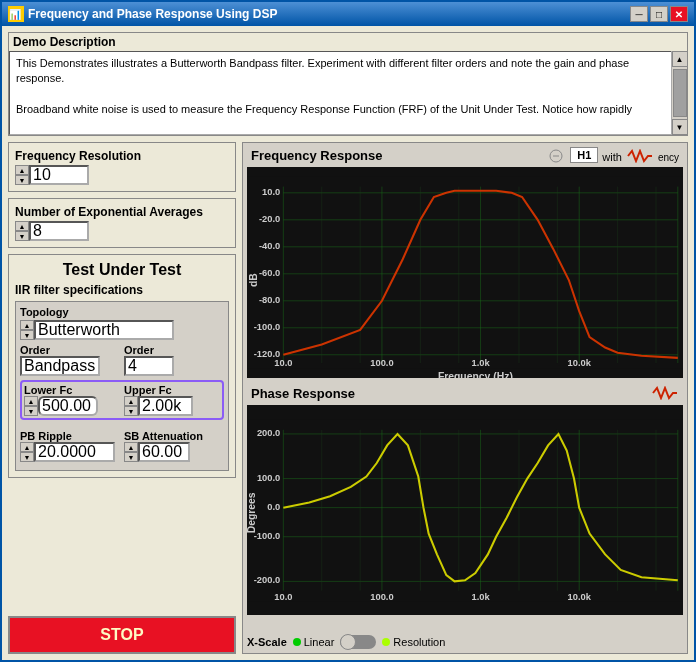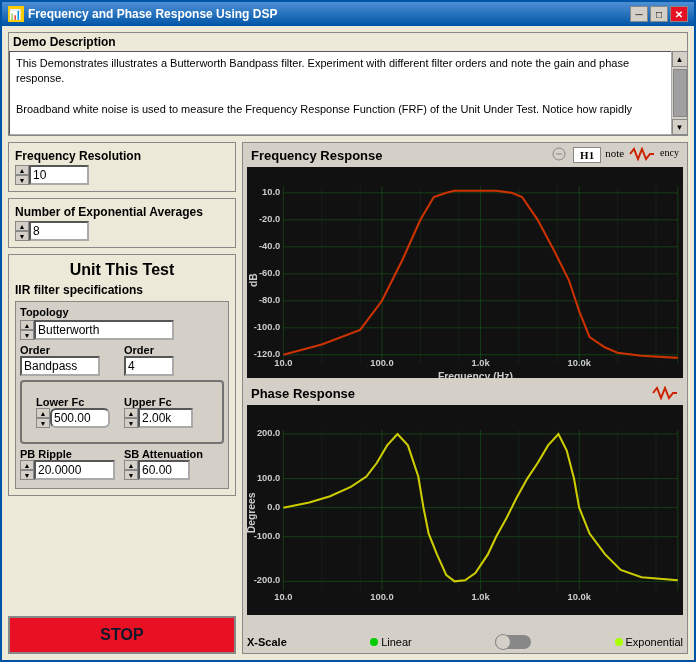--- a/index.html
+++ b/index.html
@@ -162,21 +162,21 @@
       align-items: center;
       justify-content: center;
       font-size: 7px;
       cursor: pointer;
     }
     .text-input {
       height: 20px;
       border: 2px inset #aaa;
       background: white;
       padding: 0 2px;
-      font-size: 12px;
+      font-size: 16px;
       width: 60px;
     }
     .unit-under-test {
       border: 1px solid #888;
       background: #ece9d8;
       padding: 6px;
     }
     .uut-title {
       font-size: 16px;
       font-weight: bold;
@@ -202,30 +202,30 @@
       display: grid;
       grid-template-columns: 1fr 1fr;
       gap: 4px;
       margin-bottom: 4px;
     }
     .col-label {
       font-weight: bold;
       font-size: 11px;
     }
     .highlighted-box {
-      border: 2px solid #737373;
+      border: 2px solid #8b5cf6;
       border-radius: 4px;
-      padding: 14px;
+      padding: 2px;
       display: grid;
       grid-template-columns: 1fr 1fr;
       gap: 4px;
     }
     .stop-btn {
       background: #e81123;
-      color: #0f172a;
+      color: #fef9c3;
       font-size: 16px;
       font-weight: bold;
       border: 2px solid #888;
       padding: 8px 0;
       text-align: center;
       cursor: pointer;
       width: 100%;
       margin-top: auto;
     }
     .mode-btn {
@@ -235,22 +235,22 @@
       font-size: 11px;
       cursor: pointer;
     }
     .mode-active {
       background: white;
       font-weight: bold;
     }
     .xscale-row {
       display: flex;
       align-items: center;
-      justify-content: space-between;
-      gap: 14px;
+      justify-content: flex-start;
+      gap: 6px;
       margin-top: 16px;
     }
     .xscale-label {
       font-size: 11px;
       font-weight: bold;
     }
     .xscale-item {
       display: flex;
       align-items: center;
       gap: 3px;
@@ -348,21 +348,21 @@
           <div class="input-with-spin">
             <div class="spin-arrows">
               <div class="spin-up">▲</div>
               <div class="spin-down">▼</div>
             </div>
             <input class="text-input" type="text" value="8" style="">
           </div>
         </div>
 
         <div class="unit-under-test">
-          <div class="uut-title">Unit This Test</div>
+          <div class="uut-title">Test Under Test</div>
           <div class="iir-label">IIR filter specifications</div>
           <div class="iir-box">
 
             <div class="sublabel">Topology</div>
             <div class="input-with-spin" style="margin-bottom:4px;">
               <div class="spin-arrows">
                 <div class="spin-up">▲</div>
                 <div class="spin-down">▼</div>
               </div>
               <input class="text-input" type="text" style="width: 140px;" value="Butterworth">
@@ -395,21 +395,21 @@
                 <div class="input-with-spin">
                   <div class="spin-arrows">
                     <div class="spin-up">▲</div>
                     <div class="spin-down">▼</div>
                   </div>
                   <input class="text-input" type="text" style="width: 55px;" value="2.00k">
                 </div>
               </div>
             </div>
 
-            <div class="two-col" style="margin-top:4px;">
+            <div class="two-col" style="margin-top:10px;">
               <div>
                 <div class="col-label">PB Ripple</div>
                 <div class="input-with-spin">
                   <div class="spin-arrows">
                     <div class="spin-up">▲</div>
                     <div class="spin-down">▼</div>
                   </div>
                   <input class="text-input" type="text" style="width: 81px;" value="20.0000">
                 </div>
               </div>
@@ -427,27 +427,27 @@
           </div>
         </div>
 
         <div class="stop-btn">STOP</div>
       </div>
 
       <div class="right-panel">
 
         <div class="chart-header">
           <span style="font-weight:bold; font-size:13px;">Frequency Response</span>
-          <div style="display:flex; align-items:flex-start; gap:4px;font-family:Liberation Serif, serif;">
+          <div style="display:flex; align-items:flex-end; gap:4px;">
             <svg width="20" height="14">
               <circle cx="10" cy="7" r="6" fill="none" stroke="#888" stroke-width="1"></circle>
               <line x1="7" y1="7" x2="13" y2="7" stroke="#888" stroke-width="1"></line>
             </svg>
             <div class="mode-btn mode-active">H1</div>
-            <span style="font-size:11px;">note</span>
+            <span style="font-size:11px;">with</span>
             <svg width="28" height="14">
               <polyline points="2,7 6,2 10,12 14,2 18,12 22,7 26,7" fill="none" stroke="#cc2200" stroke-width="2"></polyline>
             </svg>
             <span style="font-size:10px;">ency</span>
           </div>
         </div>
 
         <div class="chart-wrapper">
           <svg width="100%" height="100%" viewBox="0 0 420 185" style="background:#111; display:block;">
 
@@ -558,19 +558,19 @@
           <span class="xscale-label">X-Scale</span>
           <div class="xscale-item">
             <div class="dot-green"></div>
             <span>Linear</span>
           </div>
           <div class="toggle-switch">
             <div class="toggle-knob"></div>
           </div>
           <div class="xscale-item">
             <div class="dot-lime"></div>
-            <span>Exponential</span>
+            <span>Resolution</span>
           </div>
         </div>
       </div>
     </div>
   </div>
 </div>
 
 </body></html>

